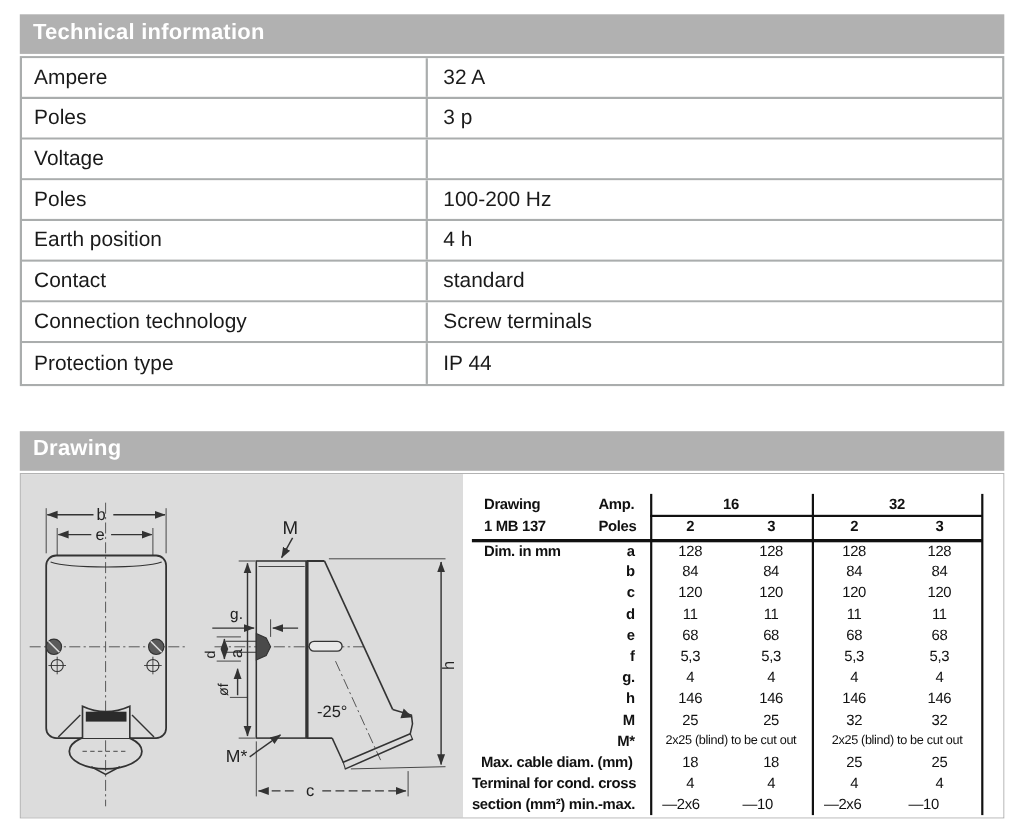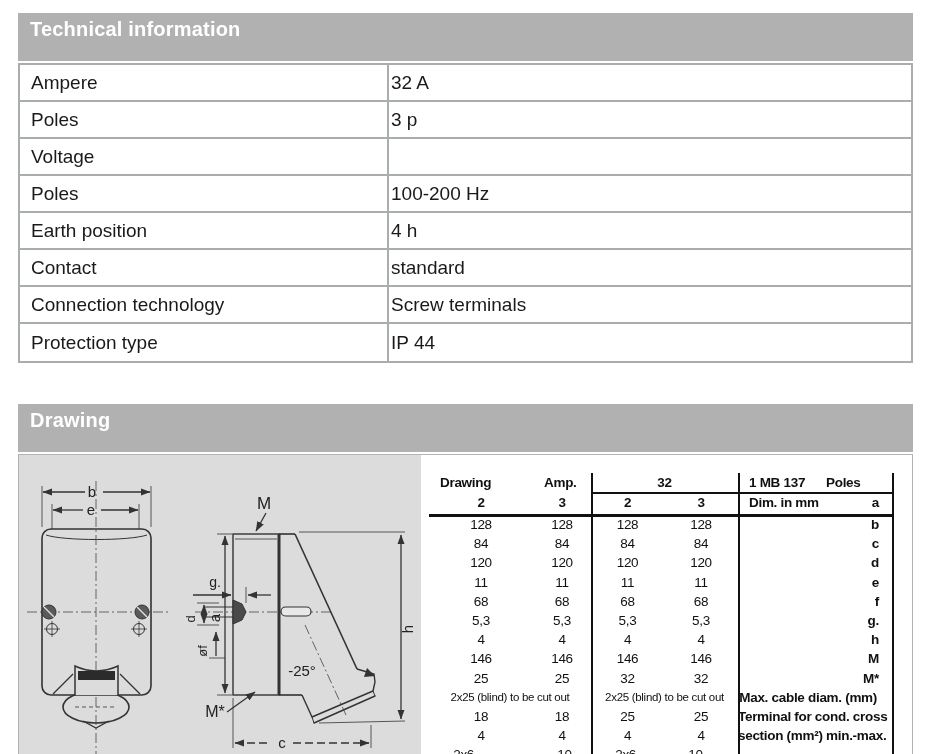--- a/index.html
+++ b/index.html
@@ -2,31 +2,31 @@
 <html><head>
 <meta charset="utf-8">
 <style>
   * { margin:0; padding:0; box-sizing:border-box; }
   html,body { background:#fff; }
   body { font-family:"Liberation Sans", sans-serif; color:#1a1a1a; }
   .page { position:relative; width:928px; height:754px; background:#fff; overflow:hidden; }
   .content { position:absolute; left:18px; top:13px; width:895px; }
 
   .section-header {
-    height:48px; line-height:32px; background:#b1b1b1; color:#fff;
+    height:36px; line-height:32px; background:#b1b1b1; color:#fff;
     font-size:20px; font-weight:bold; padding-left:12px; letter-spacing:0.2px;
   }
 
   
   .ti-table { margin-top:2px; border:2px solid #aaadad; border-top:2px solid #aaadad; }
   .ti-row { display:flex; height:37px; border-bottom:2px solid #aaadad; background:#fff; }
   .ti-row:last-child { border-bottom:none; }
   .ti-label { width:369px; border-right:2px solid #aaadad; padding-left:11px;
               display:flex; align-items:center; font-size:19px; }
-  .ti-value { flex:1; padding-left:2px; display:flex; align-items:center; font-size:19px;text-align:center; }
+  .ti-value { flex:1; padding-left:14px; display:flex; align-items:center; font-size:19px;text-align:center; }
 
   
   .drawing-header { margin-top:41px; }
   .drawing-panel { margin-top:2px; height:314px; border:1px solid #b3b3b3;
                    background:#fff; display:flex; position:relative; }
   .diagram { width:402px; height:100%; background:#dcdcdc; position:relative; }
   .dim-area { flex:1; position:relative; background:#fff; }
 
   .dim-table {
     position:absolute; left:8px; top:18px; width:466px;
@@ -246,20 +246,21 @@
             <text x="263" y="293" text-anchor="middle">c</text>
             <text x="196" y="262" text-anchor="middle" font-size="16">M*</text>
           </g>
         </svg>
       </div>
 
       <div class="dim-area">
         <div class="dim-table">
             <div class="dc c-left bold">Drawing</div>
             <div class="dc c-left bold">Amp.</div>
+            <div class="dc c-center bold span2">16</div>
             <div class="dc c-center bold span2">32</div>
             <div class="dc c-left bold">1 MB 137</div>
             <div class="dc c-left bold">Poles</div>
             <div class="dc c-center bold">2</div>
             <div class="dc c-center bold">3</div>
             <div class="dc c-center bold">2</div>
             <div class="dc c-center bold">3</div>
             <div class="dc c-left bold">Dim. in mm</div>
             <div class="dc c-right bold">a</div>
             <div class="dc c-center">128</div>

